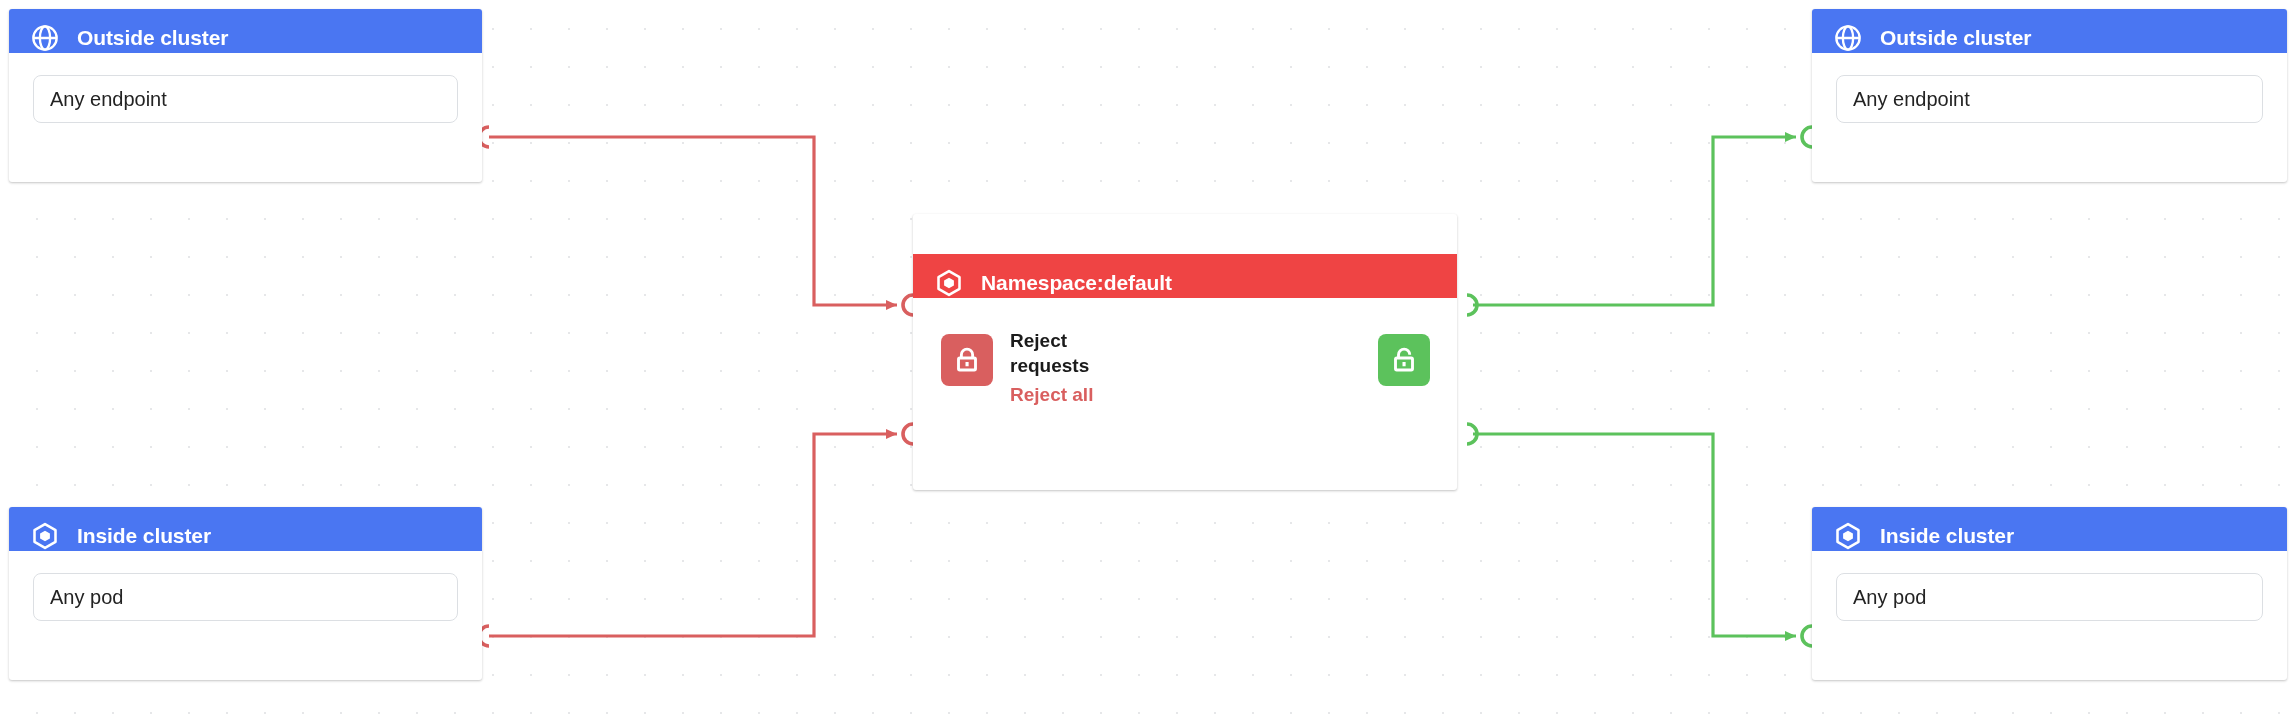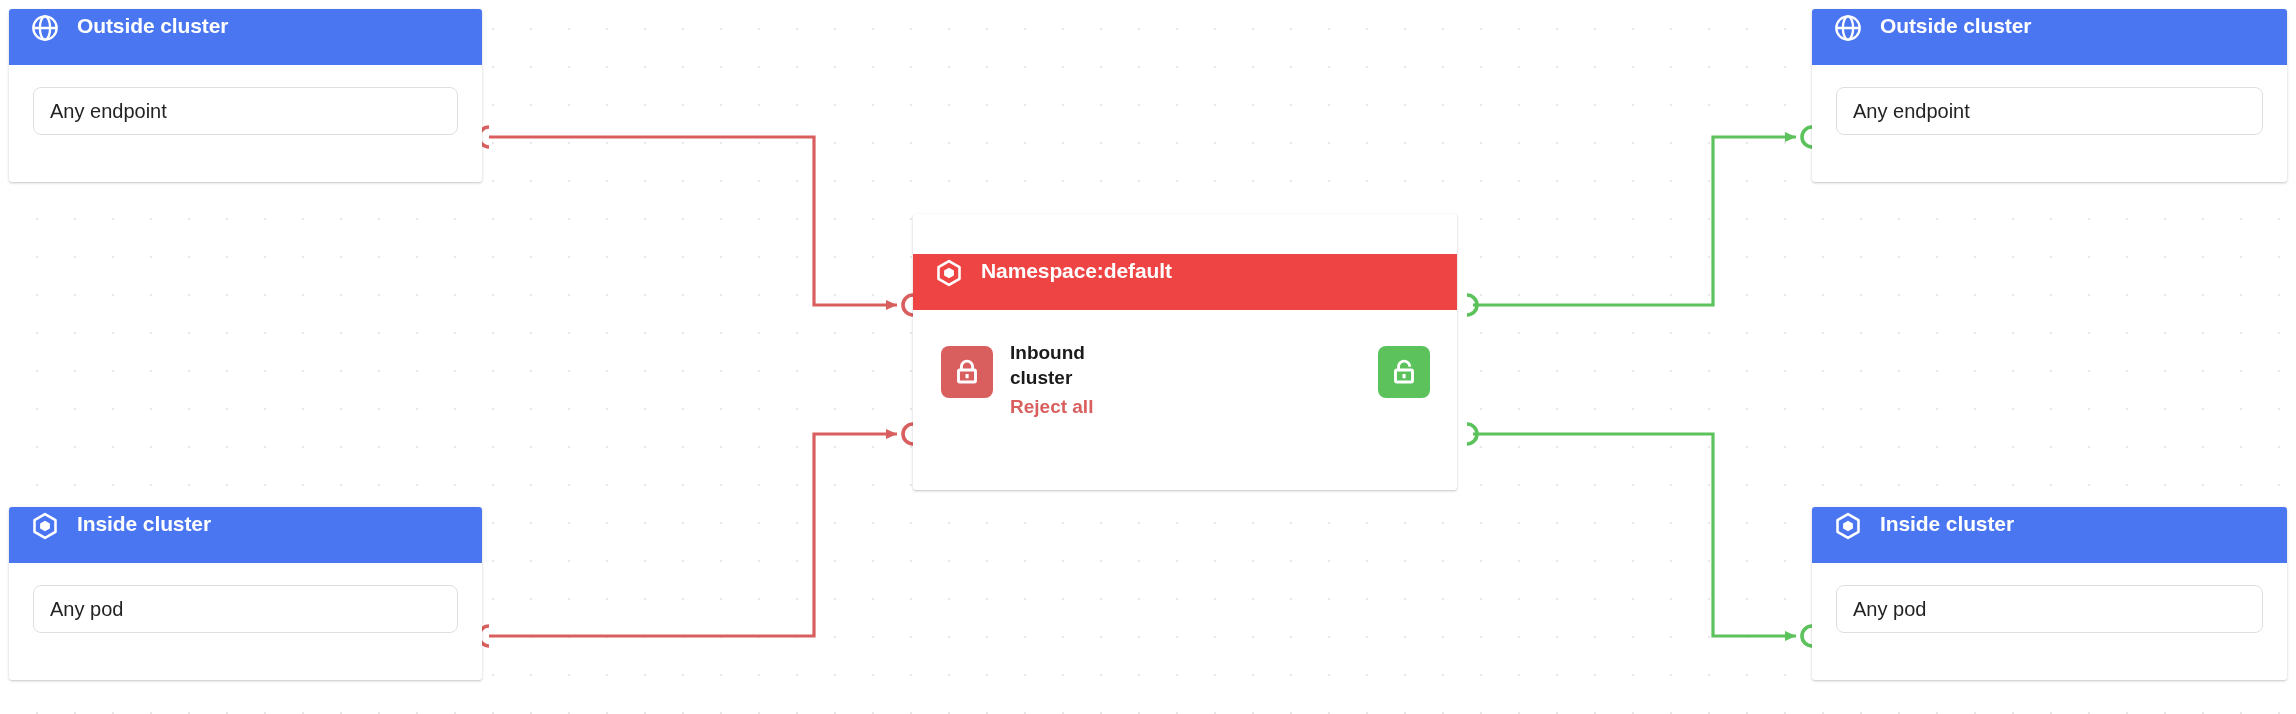--- a/index.html
+++ b/index.html
@@ -38,22 +38,23 @@
     position: absolute;
     background: #ffffff;
     border-radius: 3px;
     box-shadow: 0 1px 3px rgba(0,0,0,0.14), 0 1px 2px rgba(0,0,0,0.10);
     overflow: hidden;
     z-index: 5;
   }
 
   .node-header {
     display: flex;
-    height: 56px;
-    padding: 5px 0 0 22px;
+    align-items: center;
+    height: 44px;
+    padding: 13px 0 0 22px;
   }
   .node-header.blue  { background: #4a76f2; }
   .node-header.green { background: #ef4444; margin-top: 40px; }
 
   .node-header-icon {
     width: 28px;
     height: 28px;
     flex: 0 0 28px;
     display: block;
   }
@@ -232,21 +233,21 @@
 
         <div class="policy-lock inbound">
           <svg viewBox="0 0 24 24">
             <path d="M7.5 10.5 V7.8 a4.5 4.5 0 0 1 9 0 V10.5" fill="none" stroke="#ffffff" stroke-width="2.3"></path>
             <rect x="5.2" y="10.4" width="13.6" height="9.6" rx="1" fill="none" stroke="#ffffff" stroke-width="2.3"></rect>
             <rect x="10.8" y="13.6" width="2.5" height="3.4" fill="#ffffff"></rect>
           </svg>
         </div>
 
         <div class="policy-col inbound">
-          <div class="policy-title">Inbound cluster</div>
+          <div class="policy-title">Reject requests</div>
           <div class="policy-verdict">Reject all</div>
         </div>
 
 
         <div class="policy-lock outbound">
           <svg viewBox="0 0 24 24">
             <path d="M7.6 10.5 V7.8 a4.5 4.5 0 0 1 9 0" fill="none" stroke="#ffffff" stroke-width="2.3"></path>
             <rect x="5.2" y="10.4" width="13.6" height="9.6" rx="1" fill="none" stroke="#ffffff" stroke-width="2.3"></rect>
             <rect x="10.8" y="13.6" width="2.5" height="3.4" fill="#ffffff"></rect>
           </svg>

